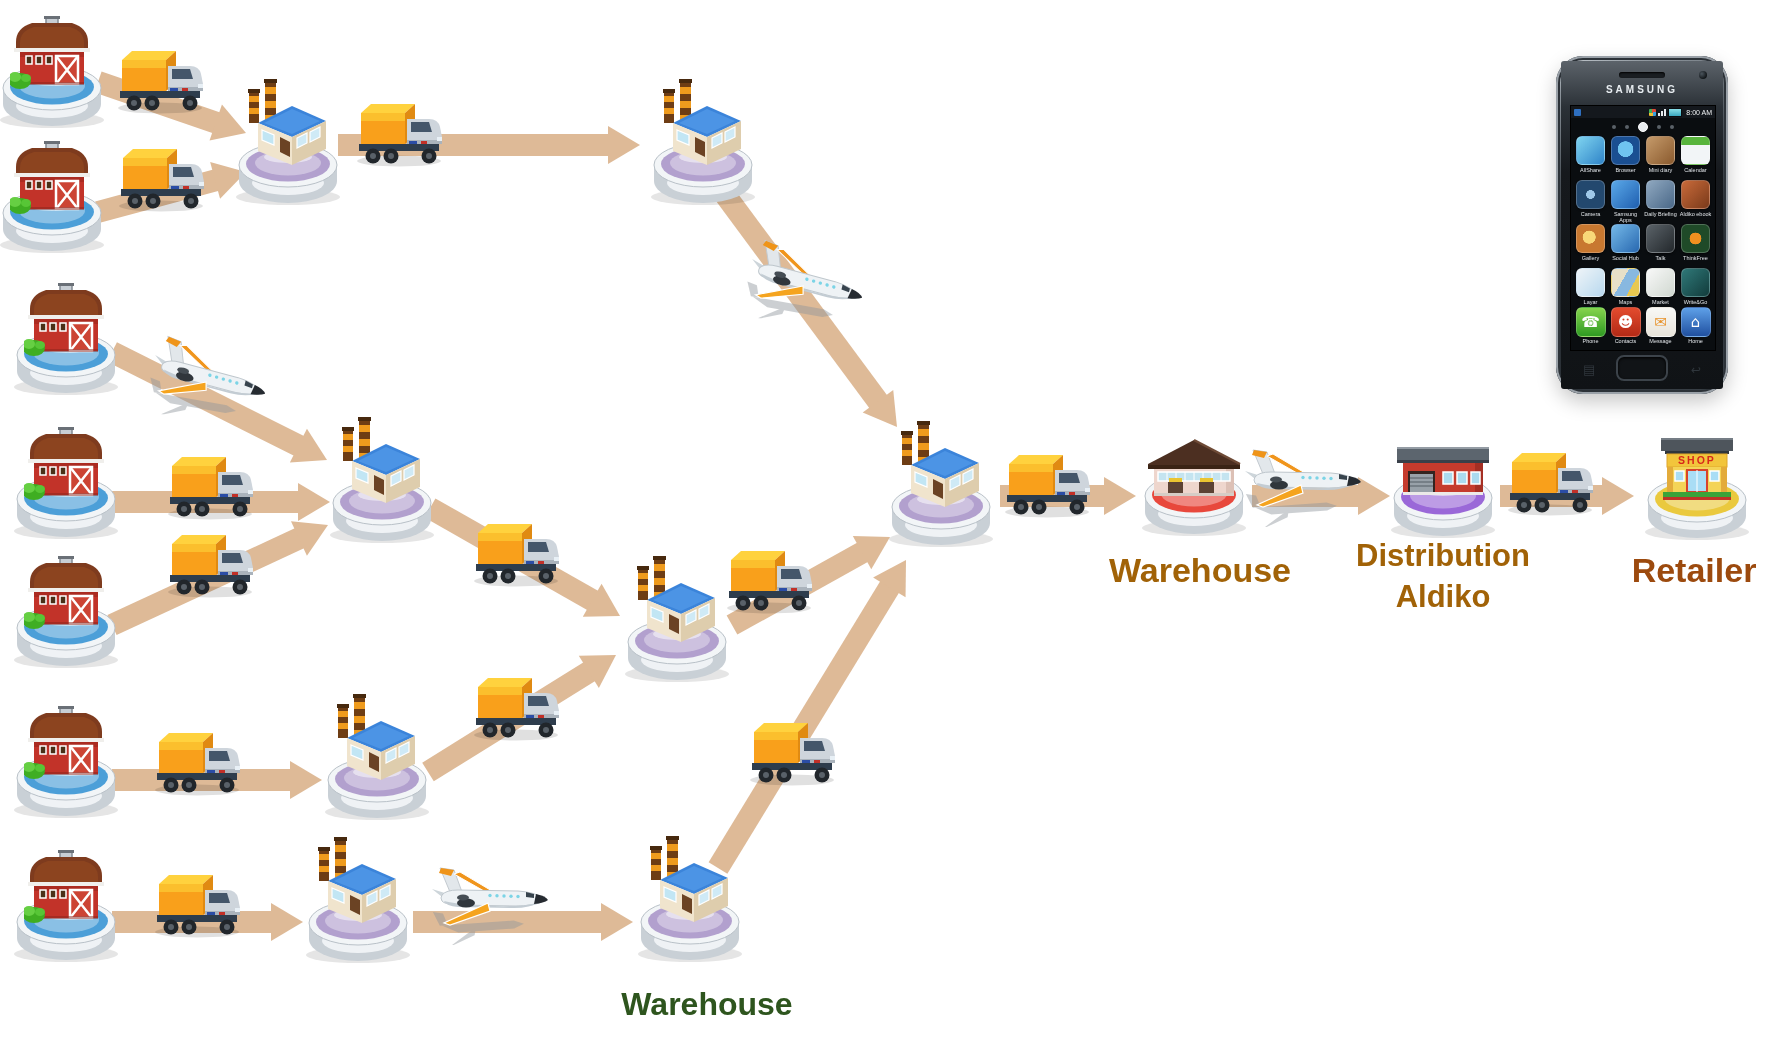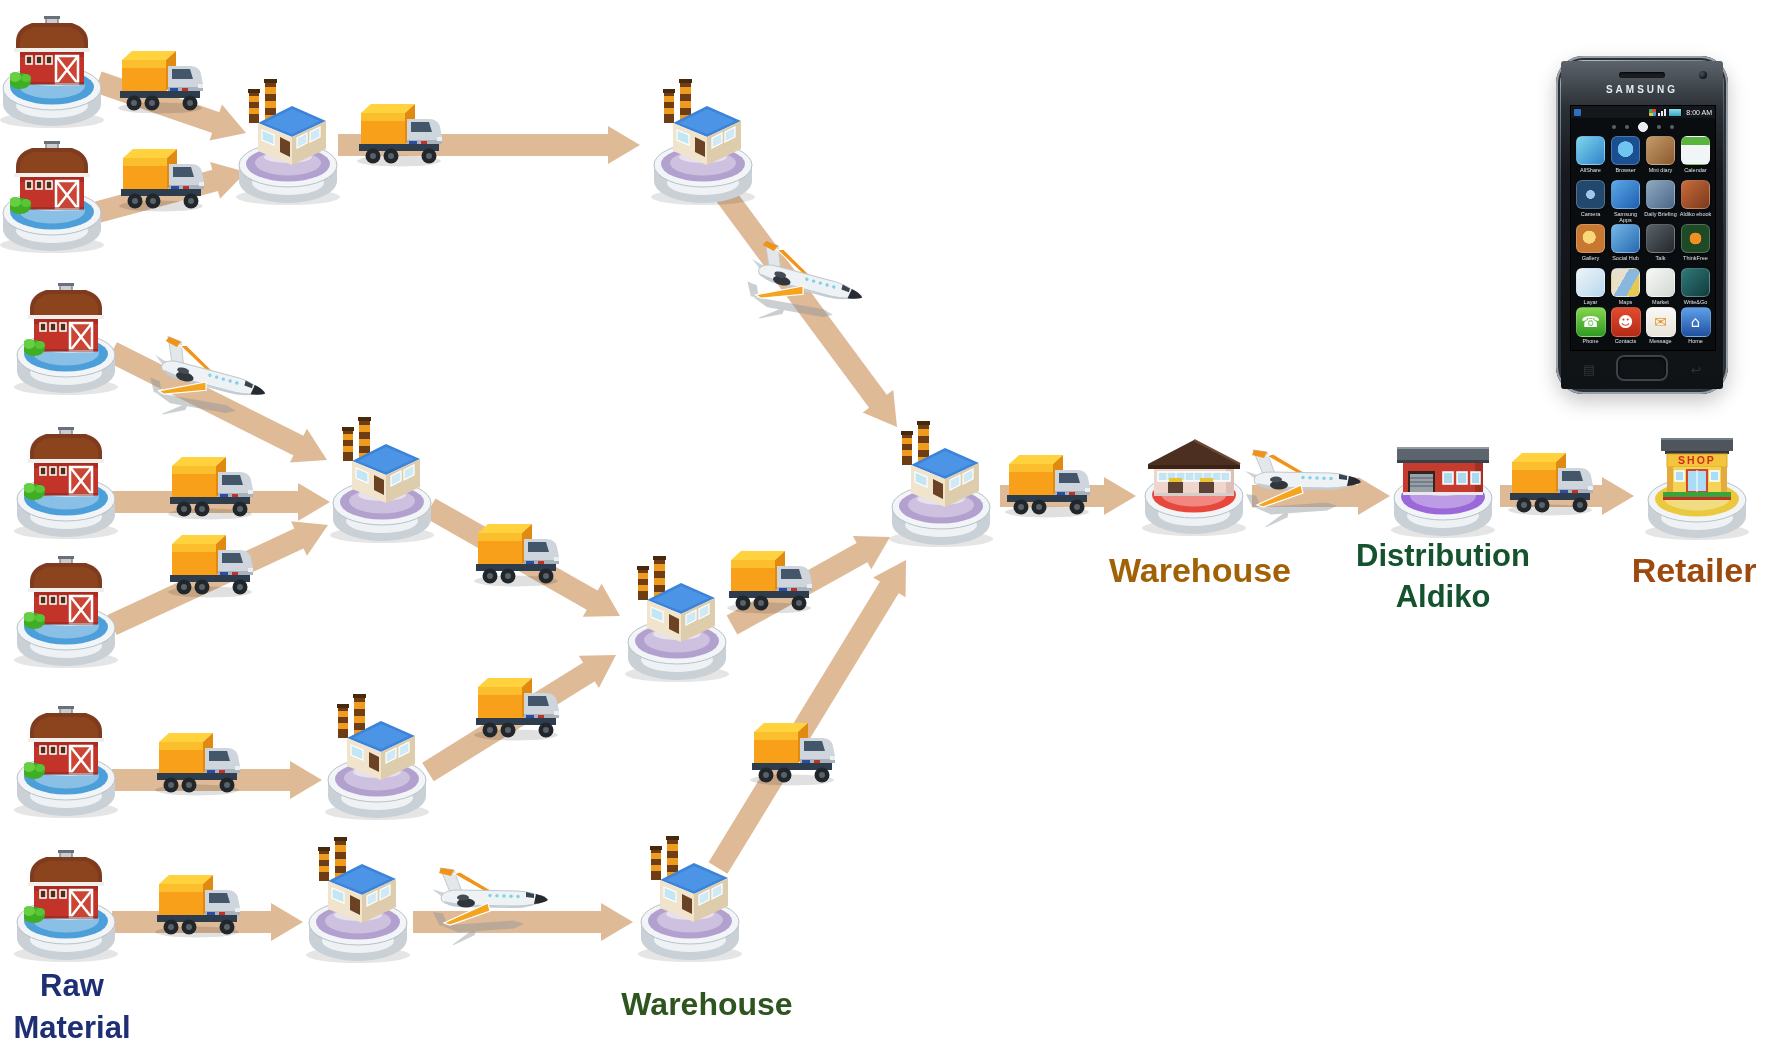--- a/index.html
+++ b/index.html
@@ -1120,31 +1120,27 @@
           </g>
   <g fill="#596169">
             <circle cx="20" cy="59" r="3"></circle>
             <circle cx="38" cy="59" r="3"></circle>
             <circle cx="76" cy="59" r="3"></circle>
           </g>
 </svg>
       </div>
     </div>
 
-  <div class="stage-label" style="left: 72px; top: 965px; font-size: 31px; line-height: 42px; color: rgb(30, 47, 115);">
-    <div>Raw</div>
-    <div>Material</div>
-  </div>
   <div class="stage-label" style="left: 707px; top: 984px; font-size: 32px; line-height: 40px; color: rgb(46, 85, 30);">
     <div>Warehouse</div>
   </div>
   <div class="stage-label" style="left: 1200px; top: 550px; font-size: 34px; line-height: 40px; color: #a16207;">
     <div>Warehouse</div>
   </div>
-  <div class="stage-label" style="left: 1443px; top: 535px; font-size: 31px; line-height: 41px; color: #14532d;">
+  <div class="stage-label" style="left: 1443px; top: 535px; font-size: 31px; line-height: 41px; color: #a16207;">
     <div>Distribution</div>
     <div>Aldiko</div>
   </div>
   <div class="stage-label" style="left: 1694px; top: 550px; font-size: 34px; line-height: 40px; color: rgb(156, 74, 14);">
     <div>Retailer</div>
   </div>
 
   <div id="phone">
     <div class="ph-face">
       <div class="ph-speaker"></div>

